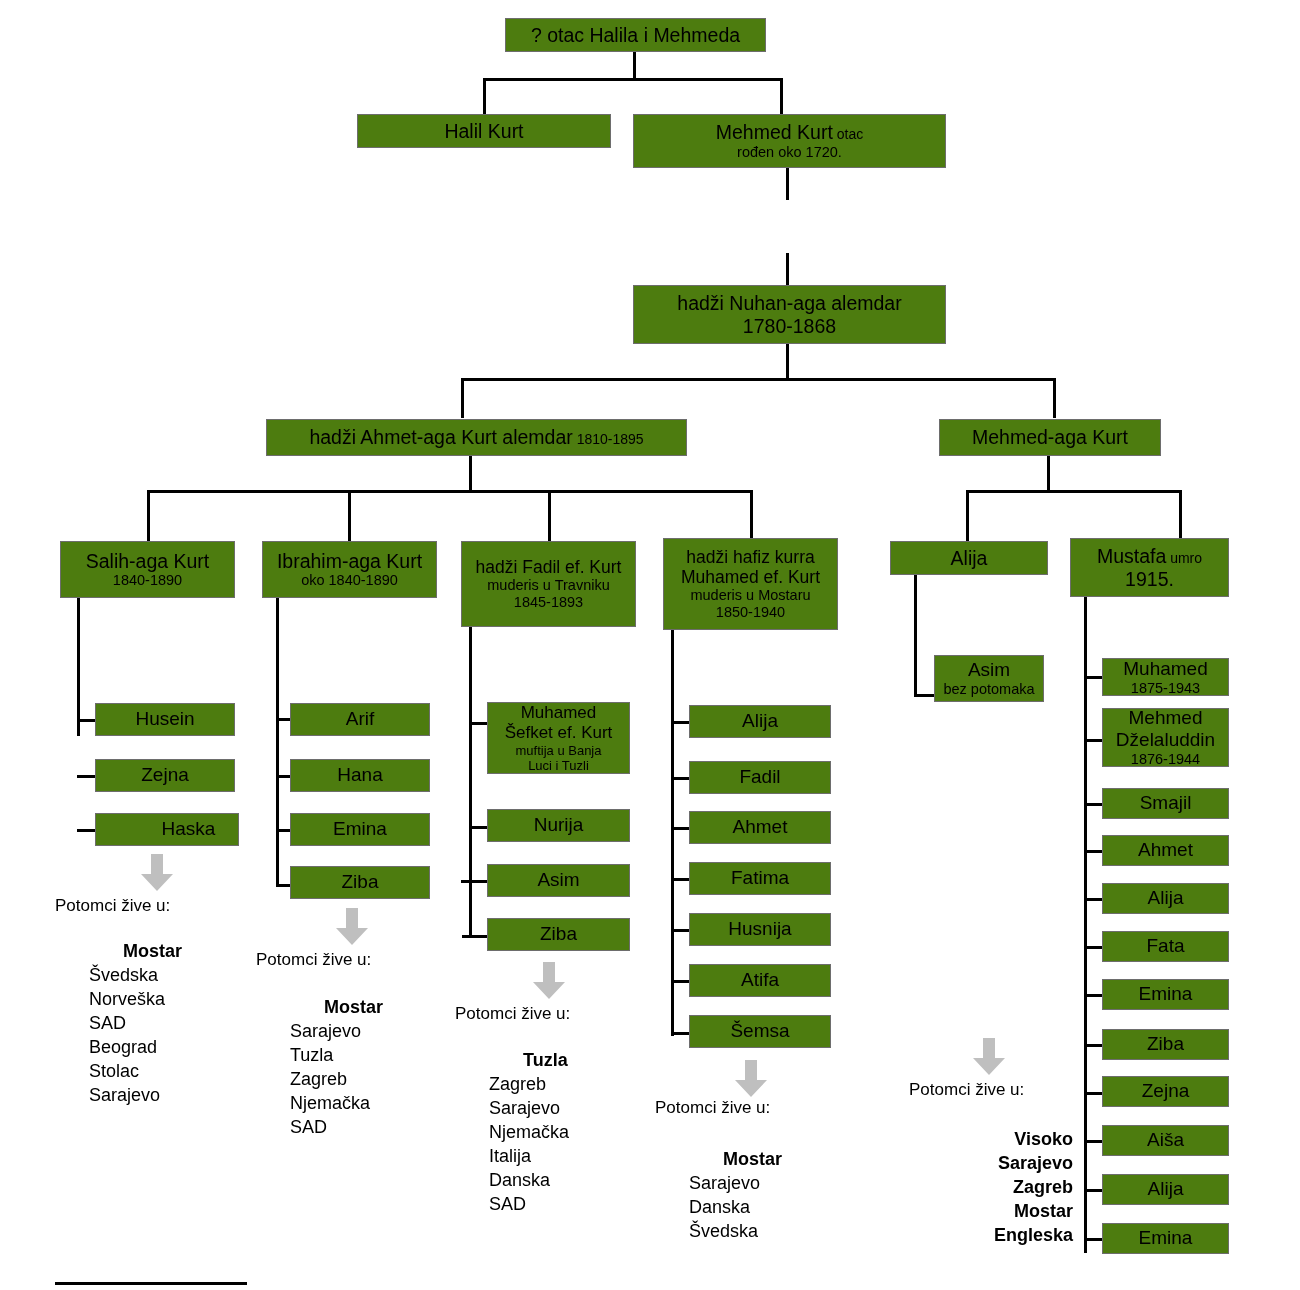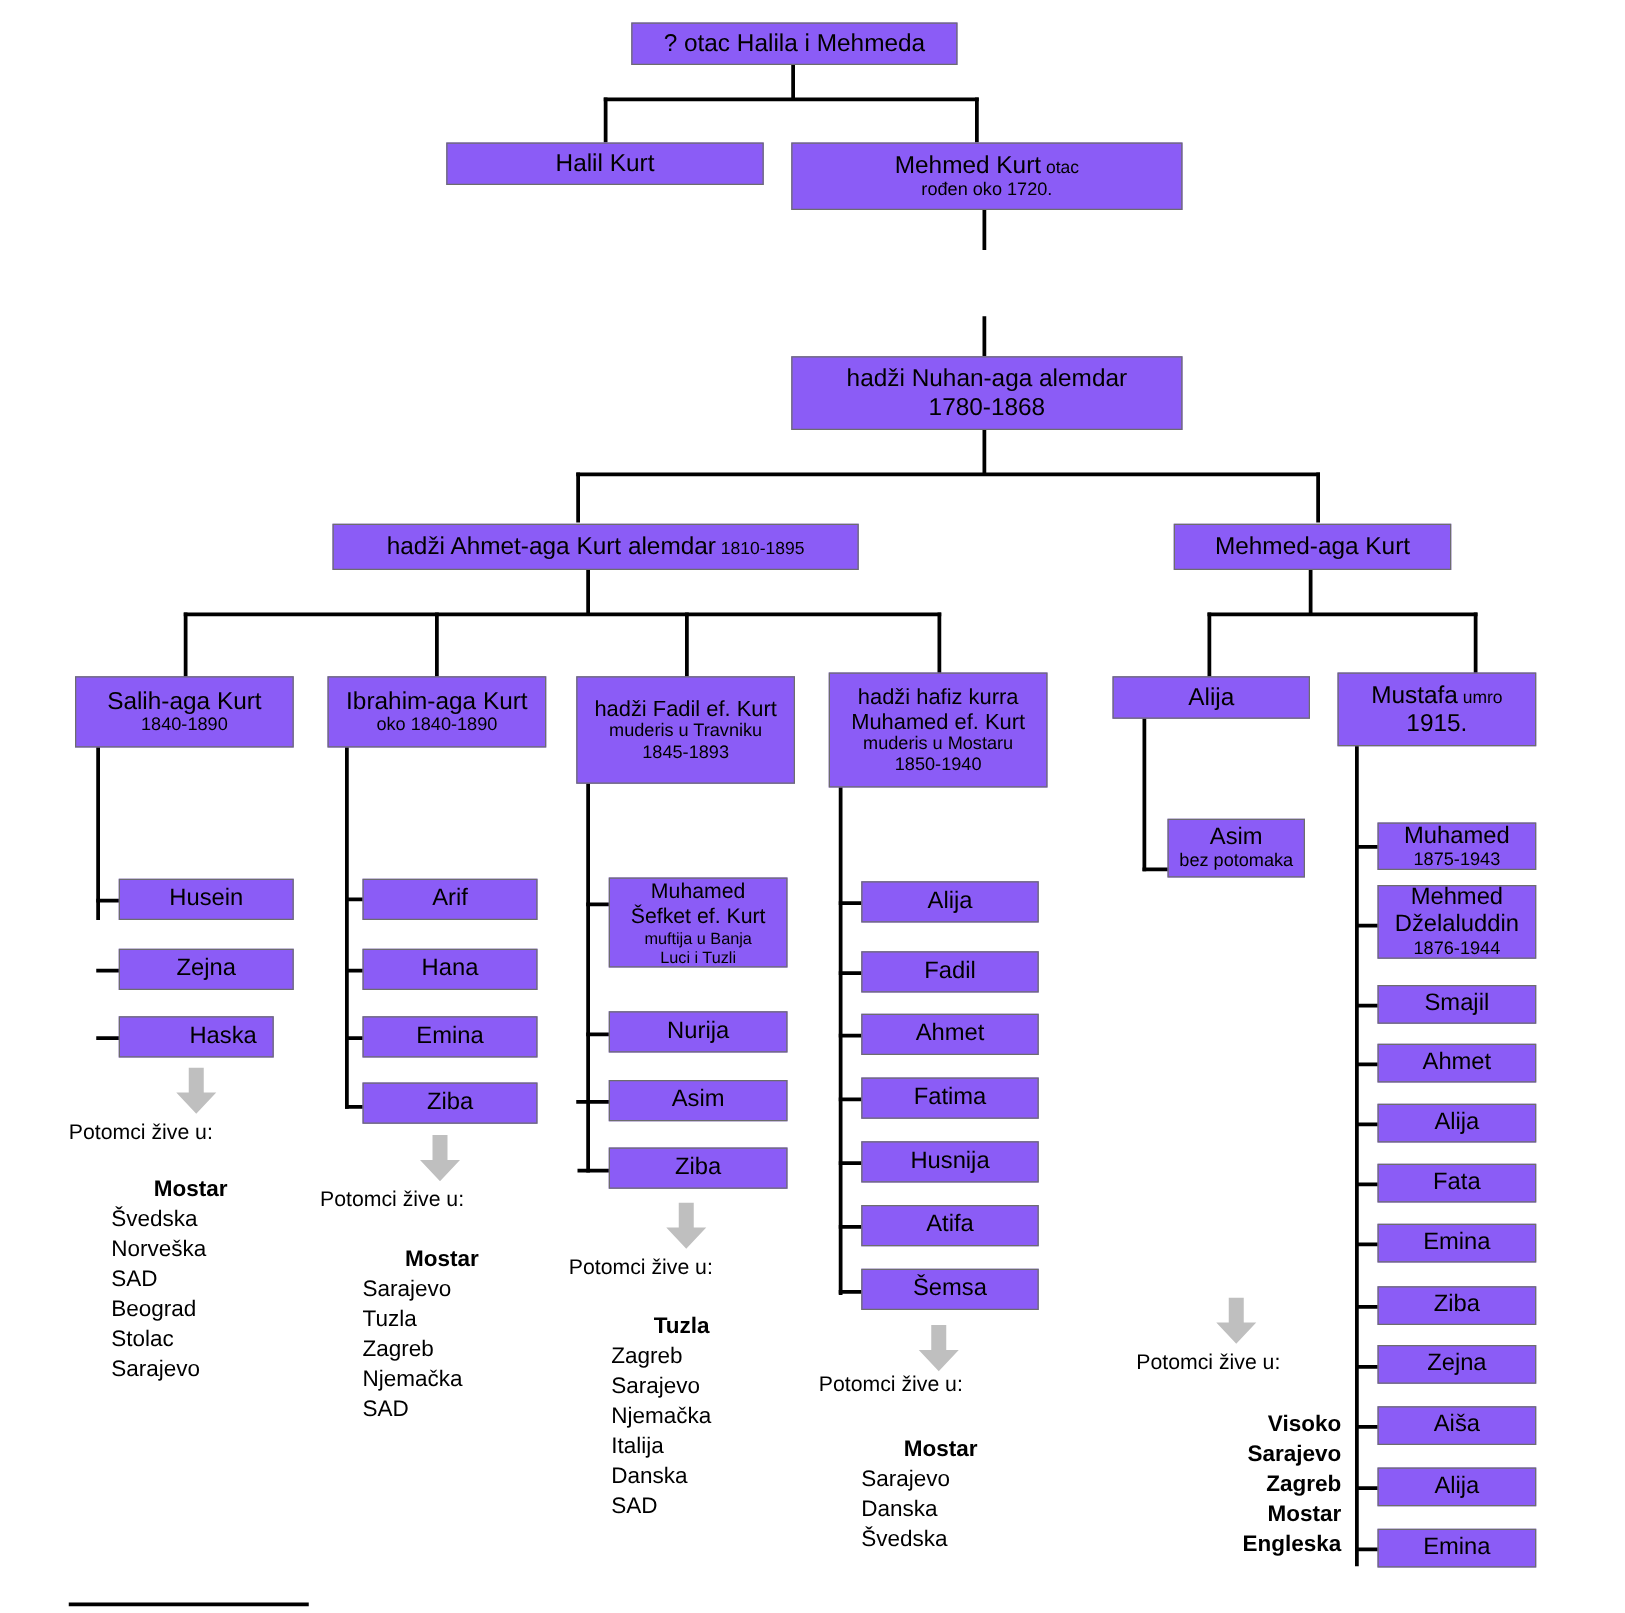--- a/index.html
+++ b/index.html
@@ -1,21 +1,21 @@
 <!DOCTYPE html>
 <html><head>
 <meta charset="utf-8">
 <style>
   html,body{margin:0;padding:0;background:#ffffff;}
   body{width:1300px;height:1290px;position:relative;overflow:hidden;
        font-family:"Liberation Sans","DejaVu Sans",sans-serif;color:#000;}
   #canvas{position:absolute;left:0;top:0;width:1300px;height:1290px;}
 
   
-  .box{position:absolute;box-sizing:border-box;background:#8b5cf6;
+  .box{position:absolute;box-sizing:border-box;background:#4d7c0f;
        border:1.5px solid #6d6d6d;display:flex;flex-direction:column;
        align-items:center;justify-content:center;text-align:center;
        line-height:1.16;z-index:3;}
   .box .ln{display:block;white-space:nowrap;}
   .n1{font-size:19.5px;}
   .n2{font-size:17.5px;}
   .sub{font-size:14.5px;}
   .sub2{font-size:13px;}
   .inlineSmall{font-size:14px;}
   .nLeaf{font-size:19px;}
@@ -130,21 +130,21 @@
   <div class="ln-h thin" style="left:77px;top:719px;width:20px;"></div>
   <div class="ln-h thin" style="left:77px;top:775px;width:20px;"></div>
   <div class="ln-h thin" style="left:77px;top:829px;width:20px;"></div>
 
   <div class="box nLeaf" style="left:95px;top:703px;width:140px;height:33px;">
     <span class="ln">Husein</span>
   </div>
   <div class="box nLeaf" style="left:95px;top:759px;width:140px;height:33px;">
     <span class="ln">Zejna</span>
   </div>
-  <div class="box nLeaf" style="left:95px;top:813px;width:124px;height:33px;padding-left:43px;">
+  <div class="box nLeaf" style="left:95px;top:813px;width:144px;height:33px;padding-left:43px;">
     <span class="ln">Haska</span>
   </div>
 
   <div class="arrow" style="left:139px;top:854px;">
     <svg width="36" height="38" viewBox="0 0 36 38">
         <path d="M12 0 H24 V20 H34 L18 37 L2 20 H12 Z" fill="#bfbfbf"></path>
       </svg>
   </div>
 
   <div class="tblock lbl" style="left:55px;top:896px;">Potomci žive u:</div>

